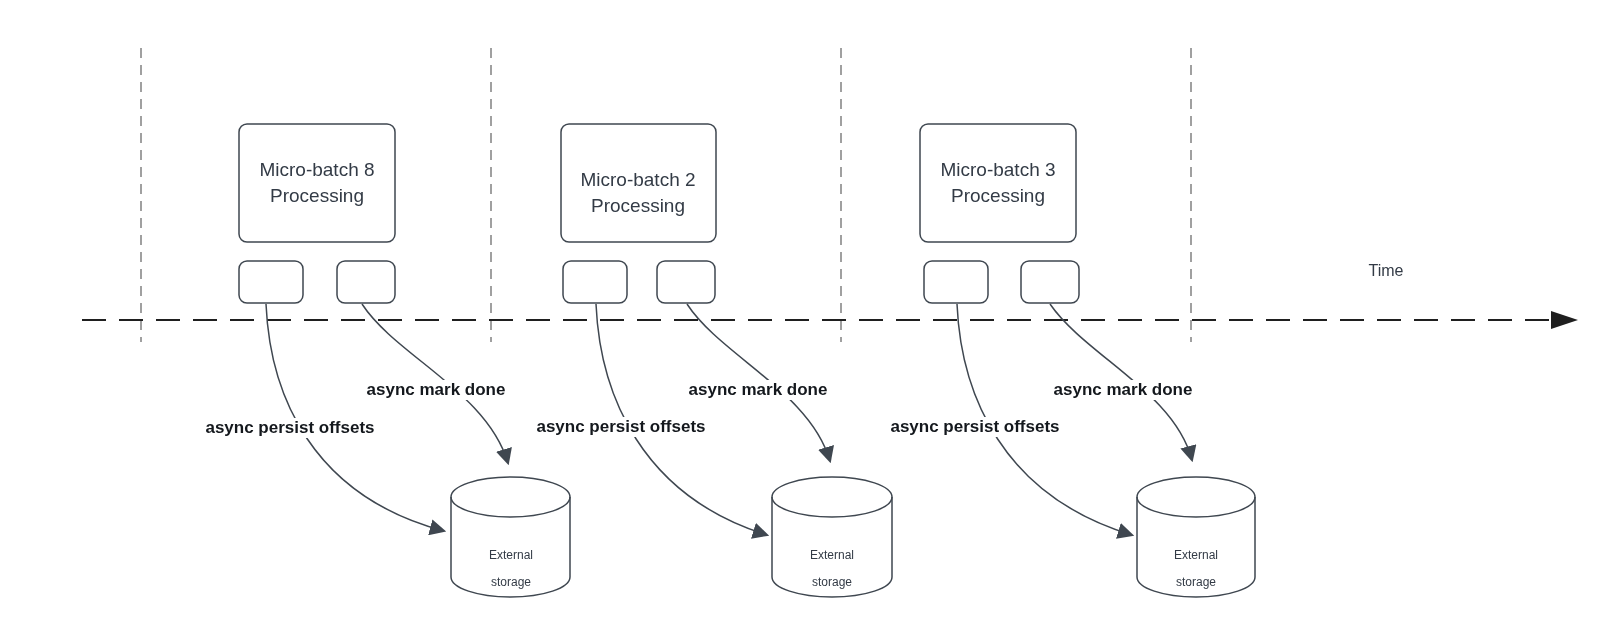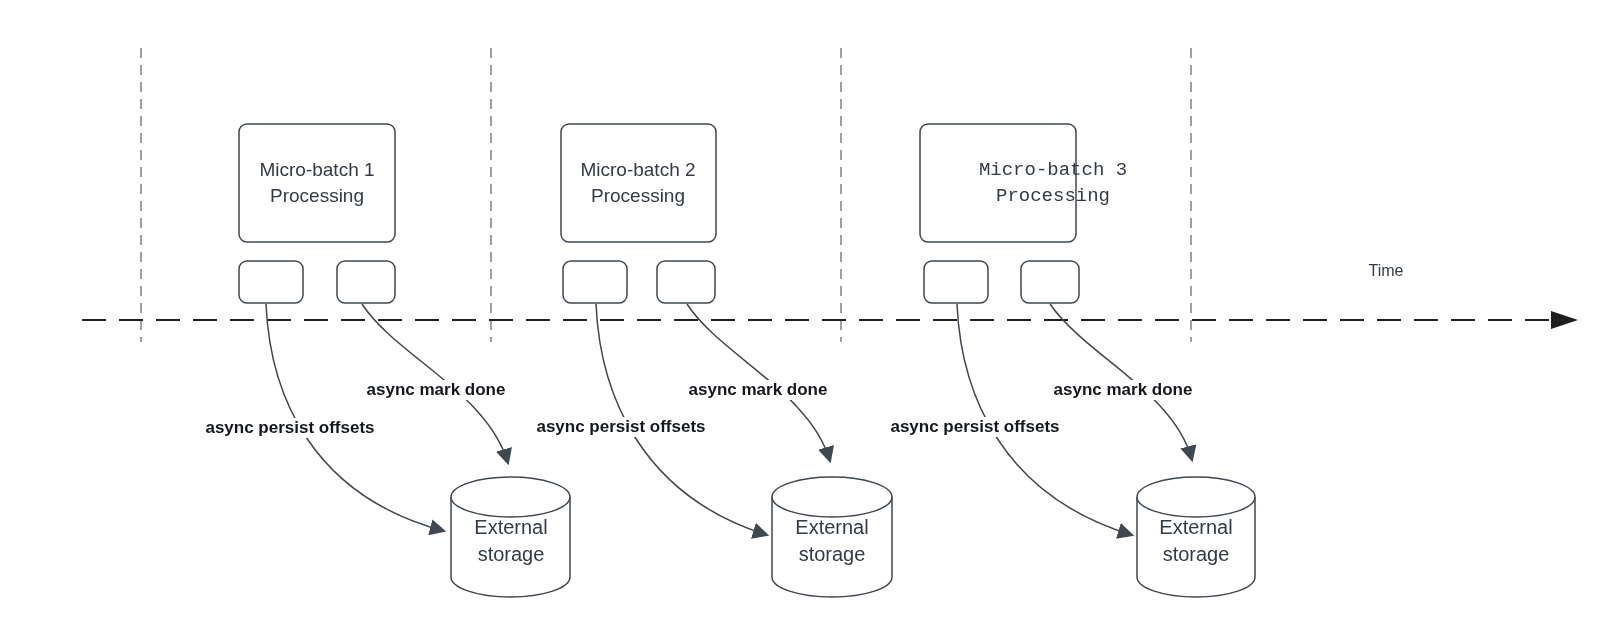--- a/index.html
+++ b/index.html
@@ -51,21 +51,21 @@
   }
   .arrowfill { fill: var(--stroke); }
   .txt {
     position: absolute;
     transform: translate(-50%, -50%);
     text-align: center;
     white-space: nowrap;
     color: var(--text);
   }
   .box-label { font-size: 19px; line-height: 26px; }
-  .cyl-label { font-size: 20px; line-height: 27px; }
+  .cyl-label { font-size: 12px; line-height: 27px; margin-top: 28px; }
   .time-label { font-size: 16px; }
   .edge-label {
     position: absolute;
     transform: translate(-50%, -50%);
     white-space: nowrap;
     font-size: 17px;
     font-weight: 700;
     color: var(--label_text);
     background: var(--bg);
     padding: 0 3px;
@@ -118,42 +118,42 @@
       <rect class="shape" x="924" y="261" width="64" height="42" rx="8"></rect>
       <rect class="shape" x="1021" y="261" width="58" height="42" rx="8"></rect>
       <path class="shape" d="M 1137,497 a 59,20 0 0 1 118,0 v 80 a 59,20 0 0 1 -118,0 z"></path>
       <path class="edge" d="M 1137,497 a 59,20 0 0 0 118,0"></path>
     </g>
   </svg>
 
   <div class="txt time-label" style="left:1386px; top:271px;">Time</div>
 
   <div class="txt box-label" style="left:317px; top:183px;">
-    <div>Micro-batch 1</div>
+    <div>Micro-batch 8</div>
     <div>Processing</div>
   </div>
   <div class="edge-label" style="left:290px; top:428px;">async persist offsets</div>
   <div class="edge-label" style="left:436px; top:390px;">async mark done</div>
   <div class="txt cyl-label" style="left:511px; top:541px;">
     <div>External</div>
     <div>storage</div>
   </div>
 
-  <div class="txt box-label" style="left:638px; top:183px;">
+  <div class="txt box-label" style="left:638px; top:193px;">
     <div>Micro-batch 2</div>
     <div>Processing</div>
   </div>
   <div class="edge-label" style="left:621px; top:427px;">async persist offsets</div>
   <div class="edge-label" style="left:758px; top:390px;">async mark done</div>
   <div class="txt cyl-label" style="left:832px; top:541px;">
     <div>External</div>
     <div>storage</div>
   </div>
 
-  <div class="txt box-label" style="left:1053px; top:183px;font-family:Liberation Mono, monospace;">
+  <div class="txt box-label" style="left:998px; top:183px;">
     <div>Micro-batch 3</div>
     <div>Processing</div>
   </div>
   <div class="edge-label" style="left:975px; top:427px;">async persist offsets</div>
   <div class="edge-label" style="left:1123px; top:390px;">async mark done</div>
   <div class="txt cyl-label" style="left:1196px; top:541px;">
     <div>External</div>
     <div>storage</div>
   </div>
 

